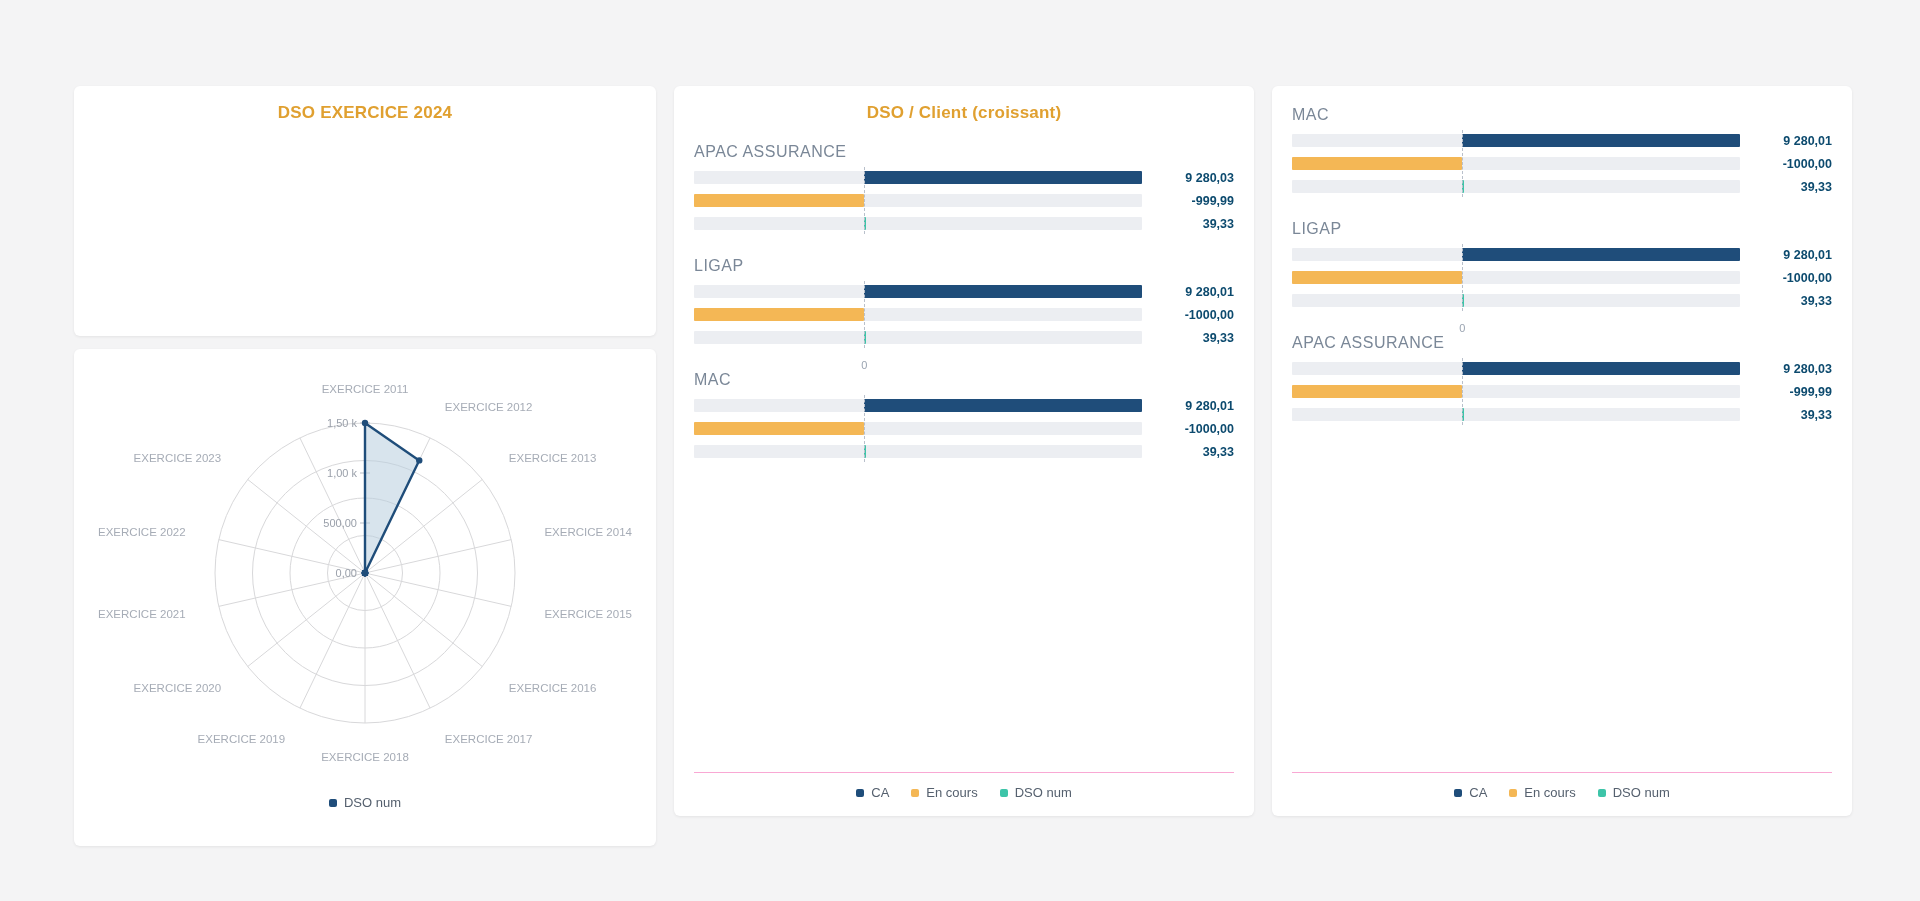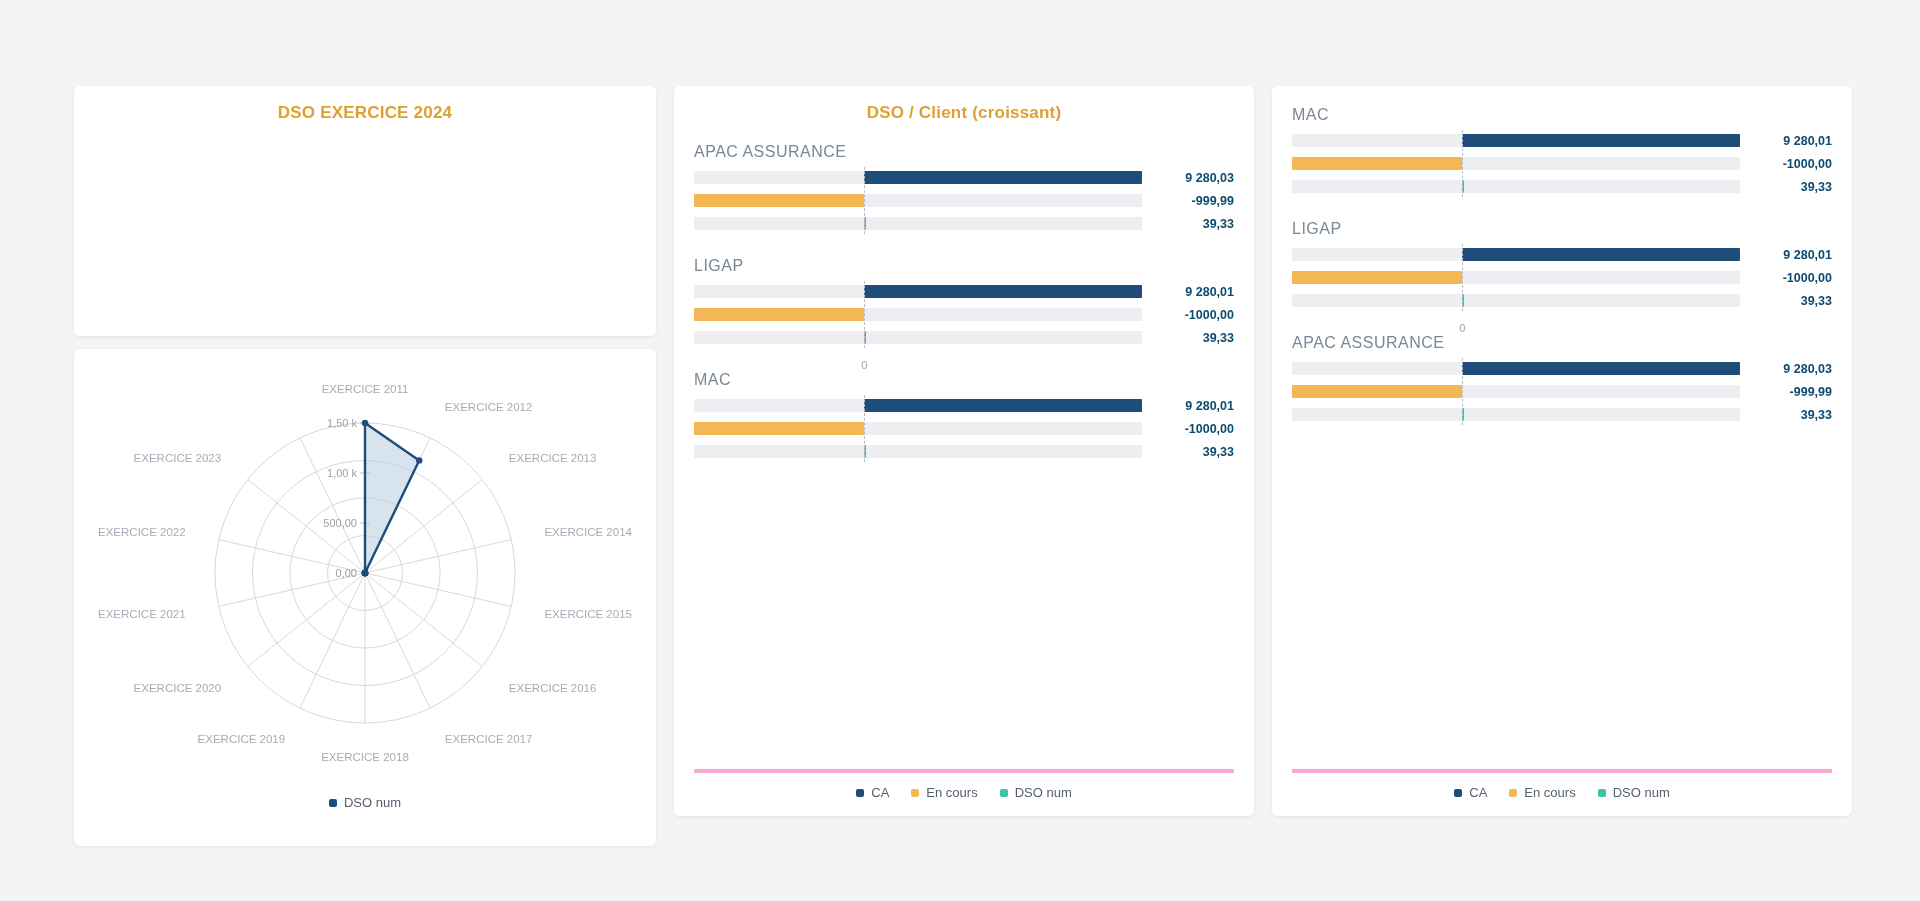--- a/index.html
+++ b/index.html
@@ -161,21 +161,21 @@
   }
 
   .axis-zero {
     position: absolute;
     font-size: 11px;
     color: #9aa4b1;
   }
 
   .bars-legend {
     padding: 12px 0 16px 0;
-    border-top: 4px solid #f9a8d4;
+    border-top: 1px solid #f9a8d4;
     margin: 0 20px;
     text-align: right;
   }
 
   .radar-legend { padding-bottom: 4px; }
 </style>
 </head>
 <body>
 
 <div class="dashboard">

